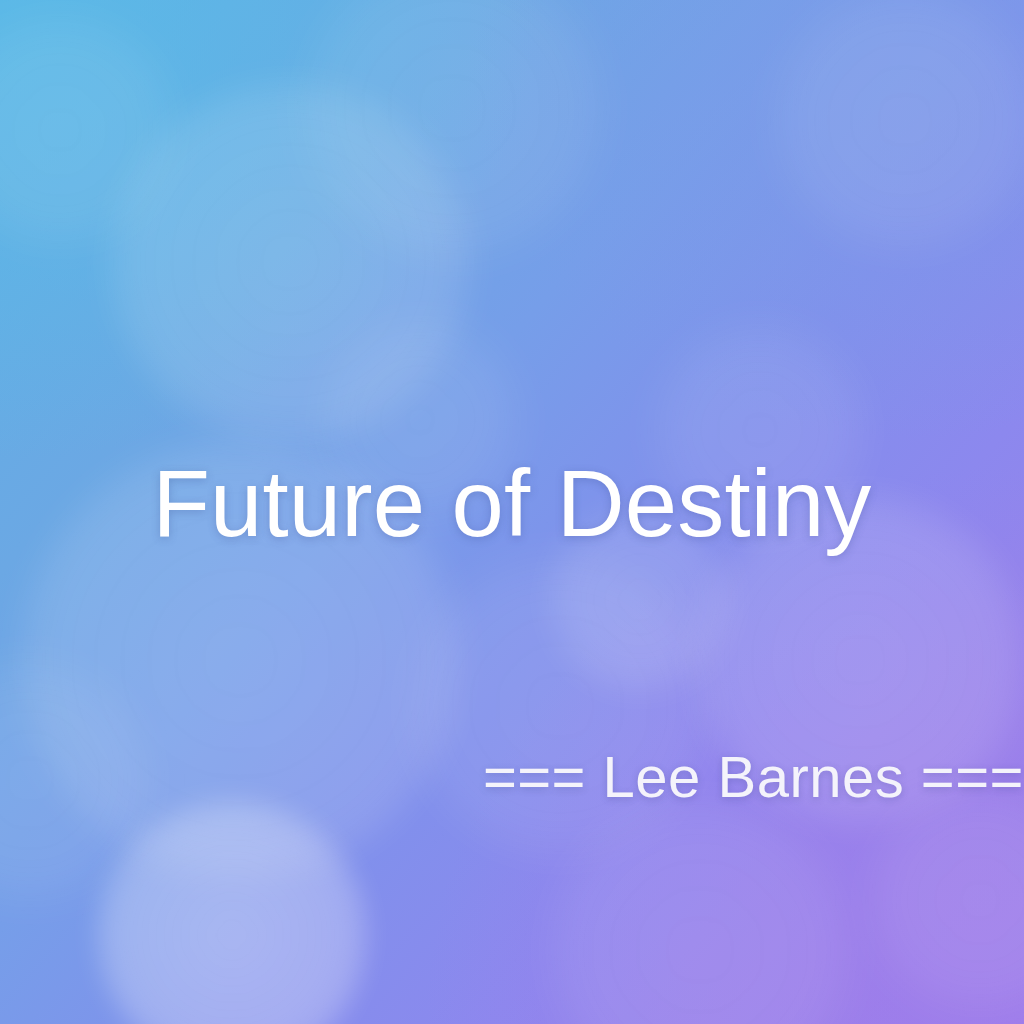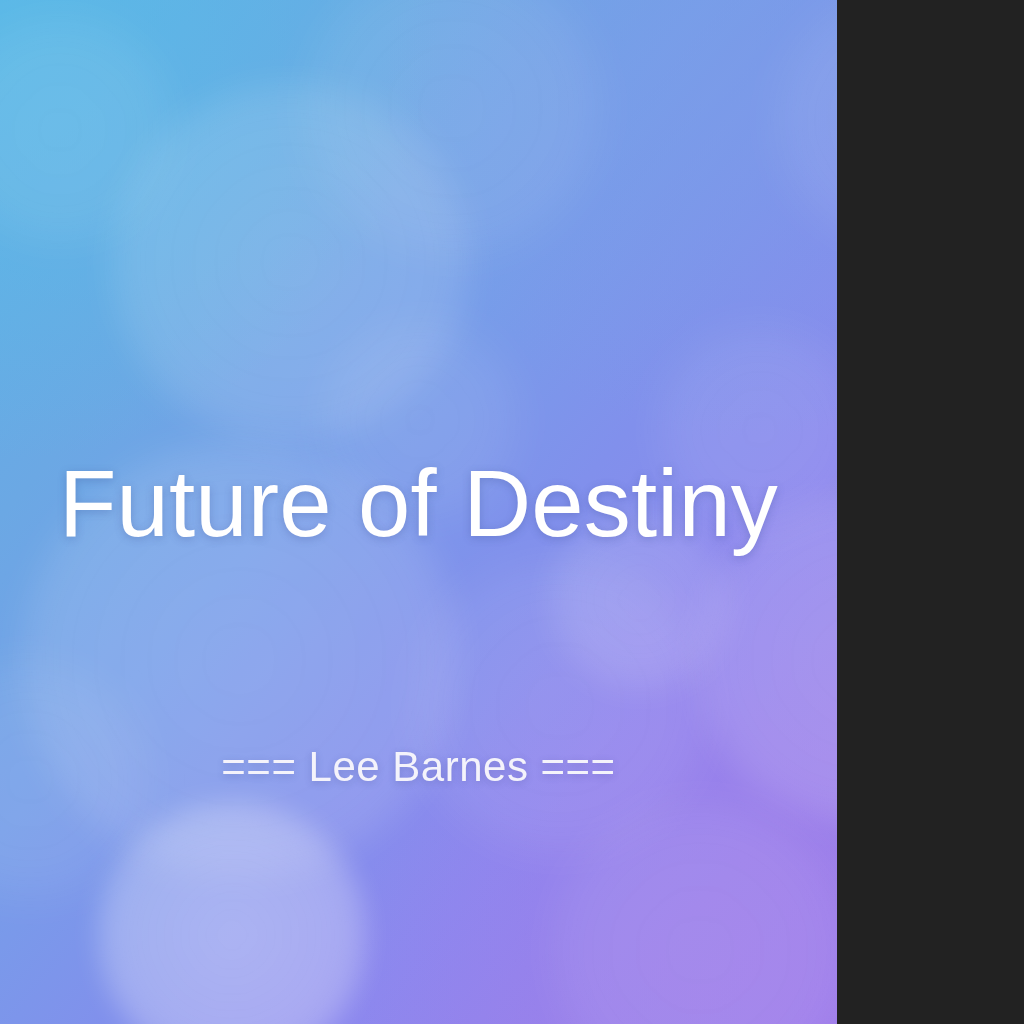--- a/index.html
+++ b/index.html
@@ -9,21 +9,21 @@
     background: #222;
   }
   body {
     width: 1024px;
     height: 1024px;
     overflow: hidden;
   }
 
   #slide {
     position: relative;
-    width: 837px;
+    width: 1024px;
     height: 1024px;
     overflow: hidden;
     font-family: "Liberation Sans", sans-serif;
     
     background:
       linear-gradient(131deg,
         #5bb2e2 0%,
         #63aee4 12%,
         #6ba8e4 26%,
         #769ee9 42%,
@@ -124,25 +124,25 @@
     letter-spacing: 0.2px;
     white-space: nowrap;
     text-shadow: 0 2px 9px rgba(60,80,150,0.30);
   }
 
   .slide-subtitle {
     position: absolute;
     left: 0;
     right: 0;
     top: 742px;
-    text-align: center;
+    text-align: right;
     color: #f4f3fb;
     font-family: "Liberation Sans", sans-serif;
     font-weight: 400;
-    font-size: 42px;
+    font-size: 58px;
     line-height: 1.2;
     letter-spacing: 0.5px;
     white-space: nowrap;
     text-shadow: 0 2px 7px rgba(60,70,140,0.28);
   }
 </style>
 </head>
 <body>
 
 <div id="slide">

